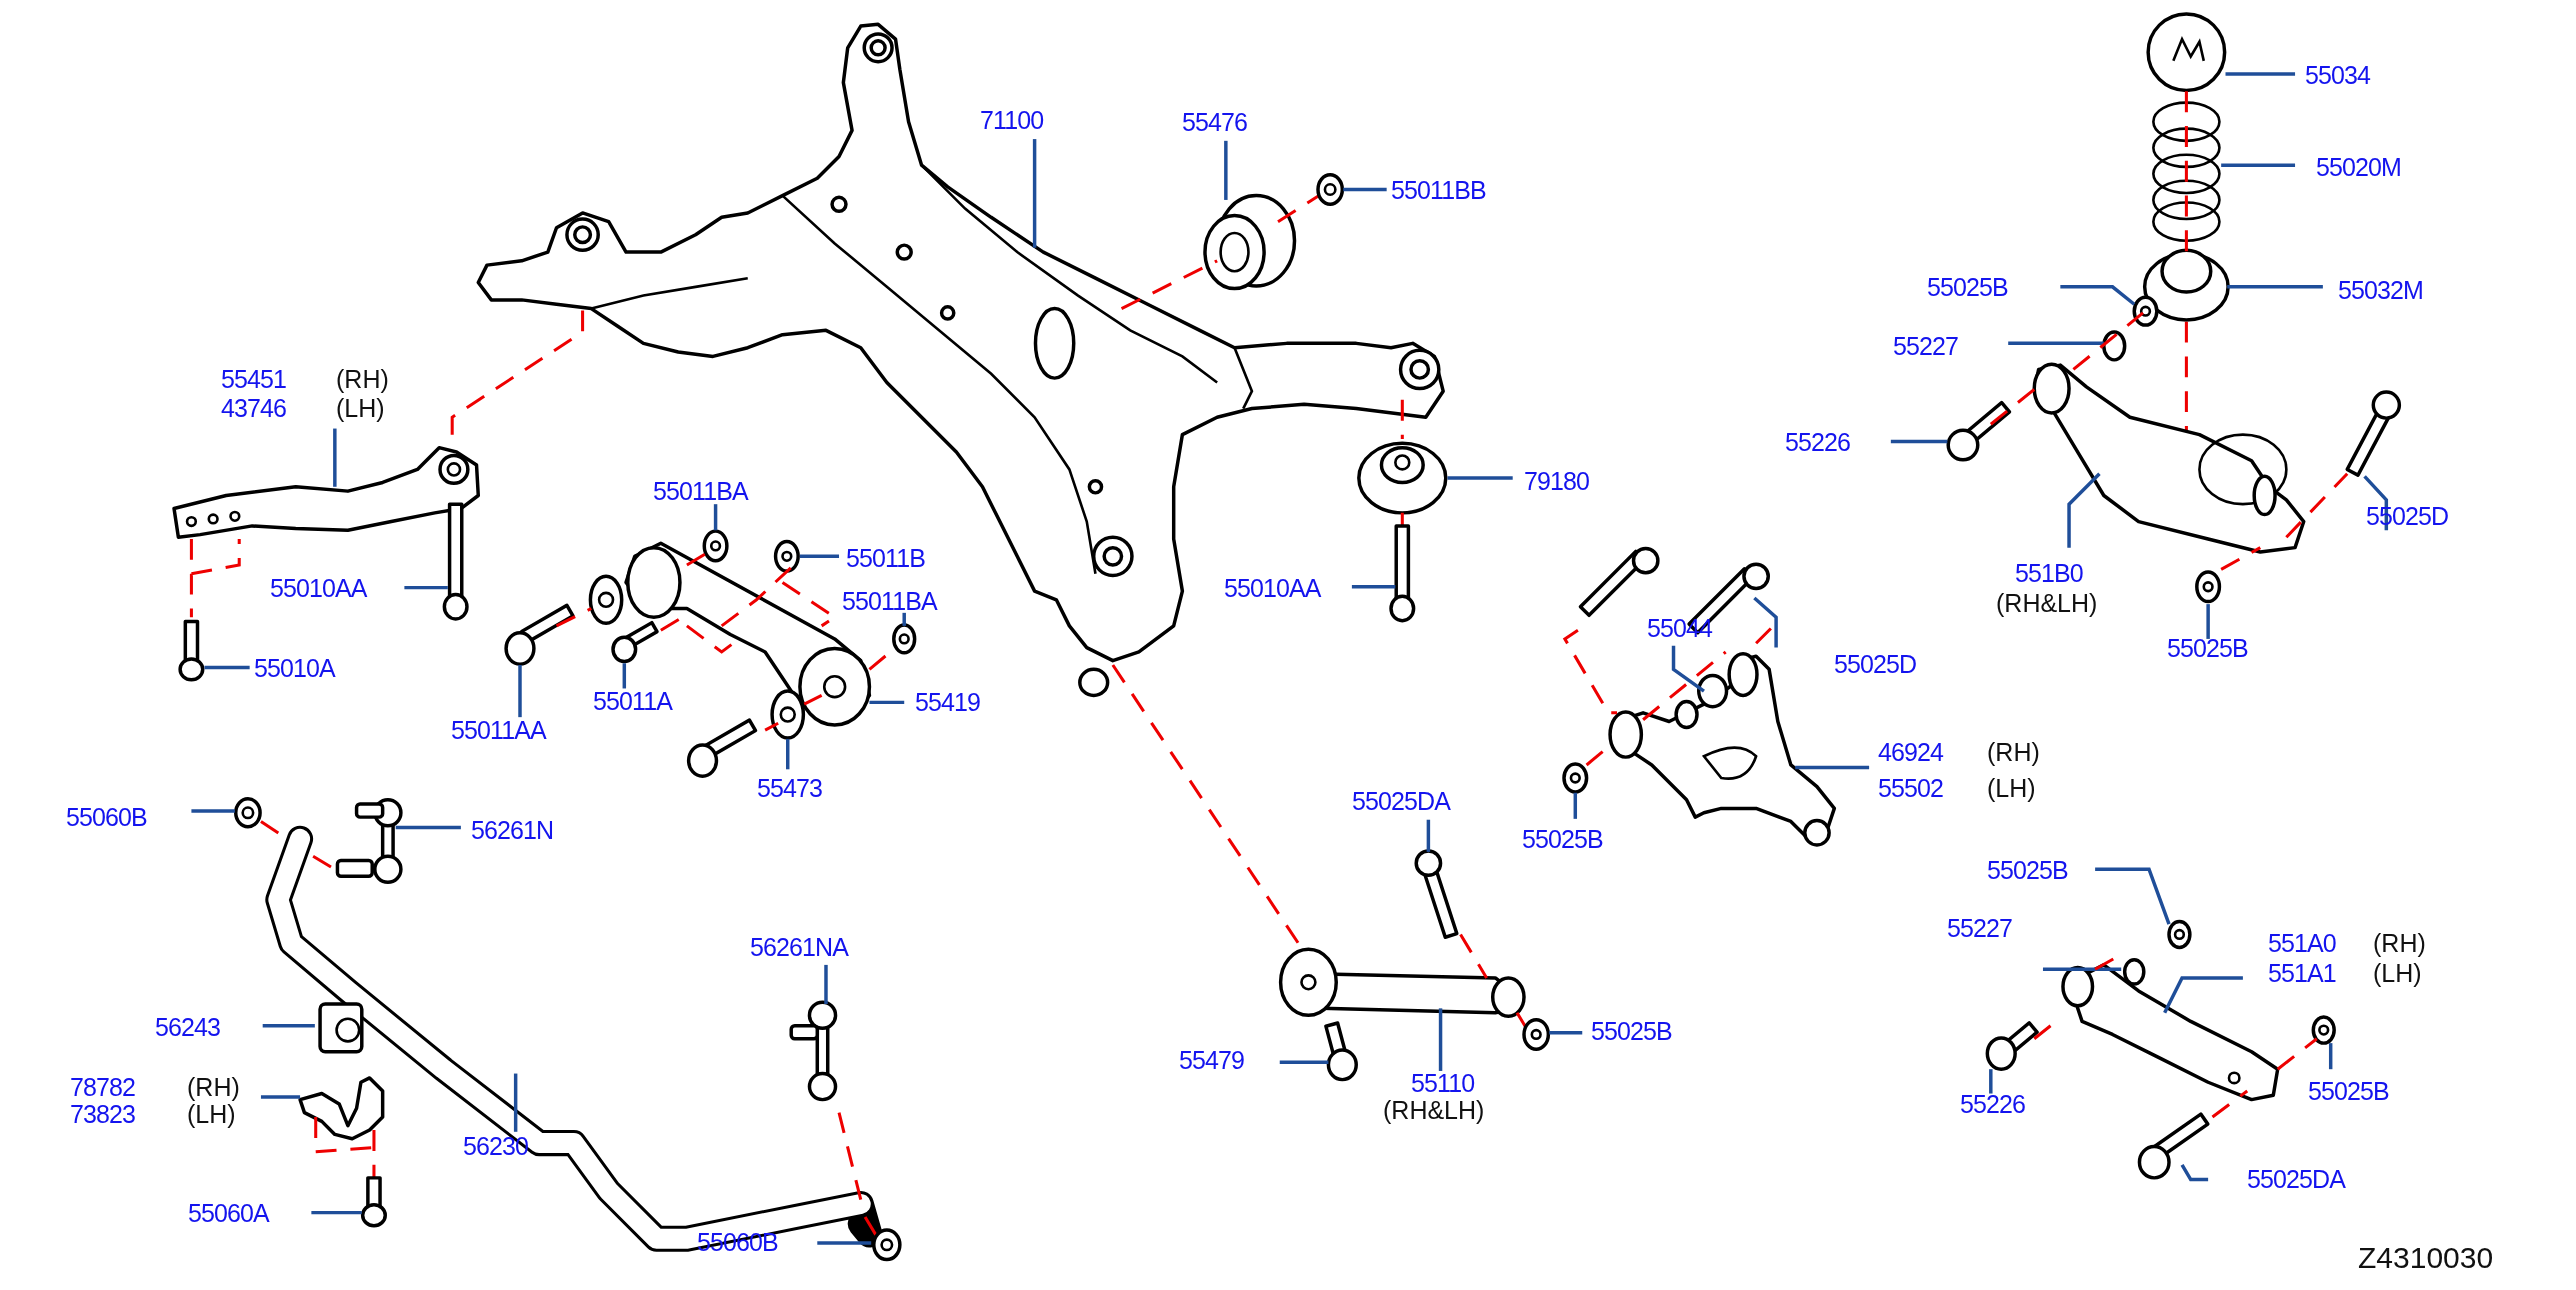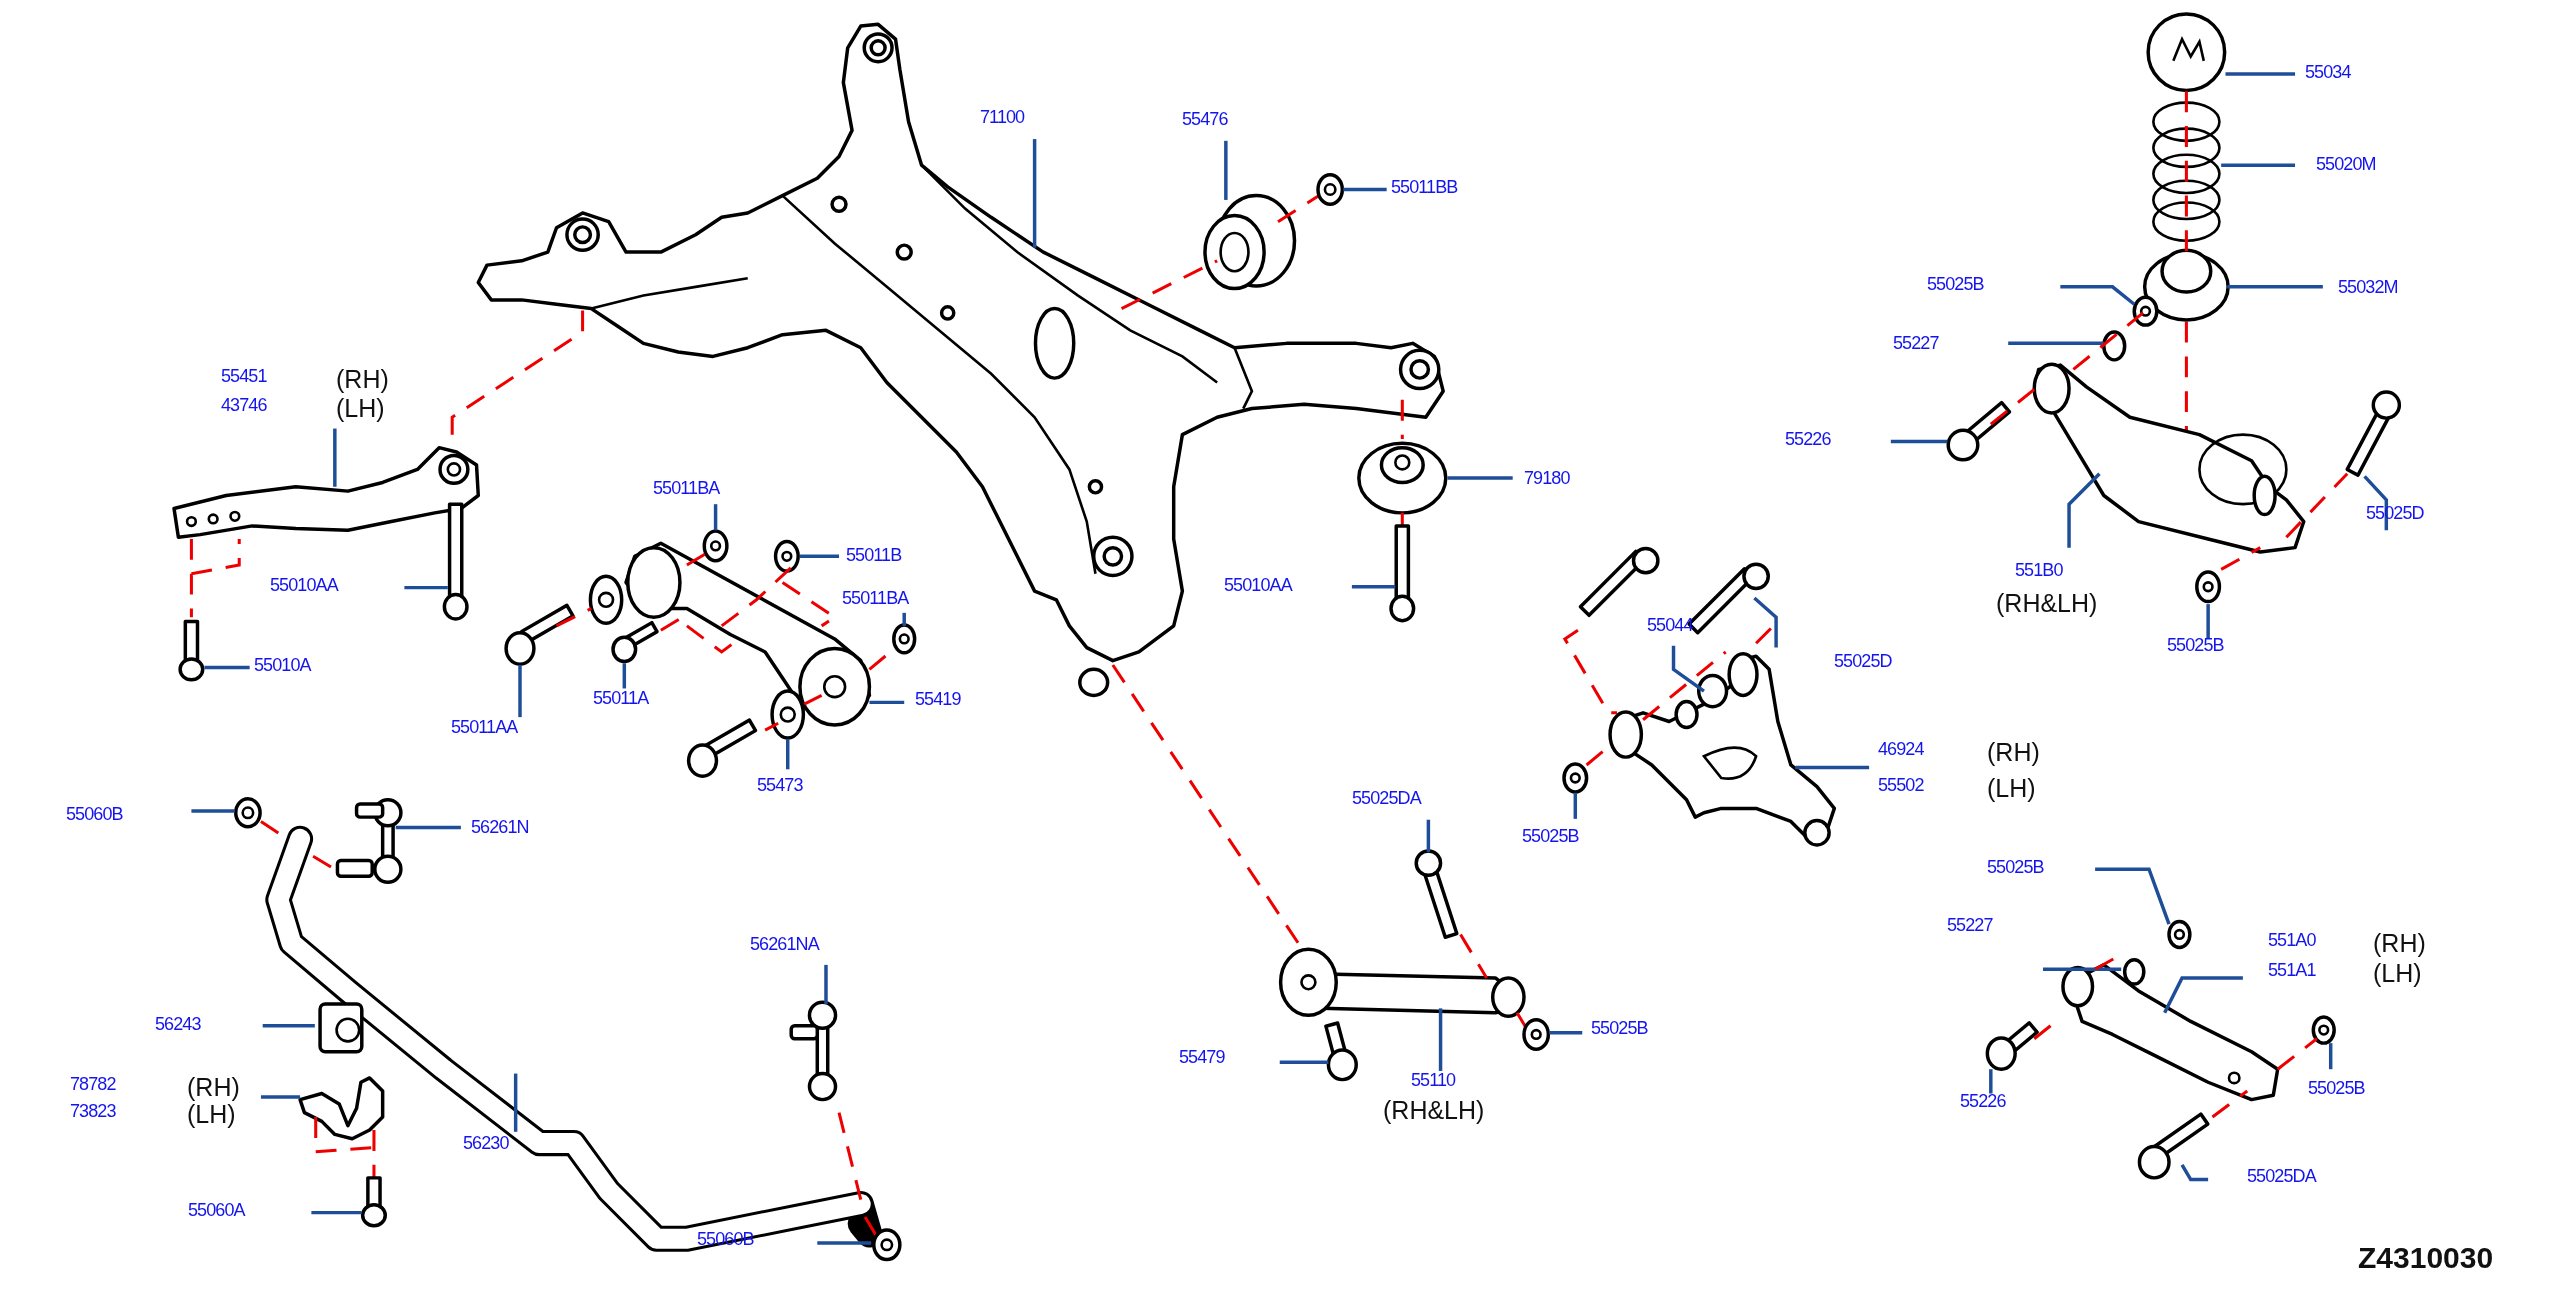--- a/index.html
+++ b/index.html
@@ -1,20 +1,20 @@
 <!DOCTYPE html>
 <html style="font-size:14px"><head>
 <meta charset="utf-8">
 <style>
   html,body{margin:0;padding:0;background:#fff;}
   body{width:2576px;height:1290px;position:relative;overflow:hidden;font-family:"Liberation Sans",sans-serif;}
   #diagram{position:absolute;left:0;top:0;width:2576px;height:1290px;}
-  .lbl{position:absolute;font-size:18px;color:#1414ee;white-space:nowrap;line-height:1;letter-spacing:-0.9px;}
+  .lbl{position:absolute;font-size:25px;color:#1414ee;white-space:nowrap;line-height:1;letter-spacing:-0.9px;}
   .side{position:absolute;font-size:25px;color:#111;white-space:nowrap;line-height:1;}
-  .code{position:absolute;font-size:30px;color:#111;white-space:nowrap;line-height:1;font-weight:bold;}
+  .code{position:absolute;font-size:30px;color:#111;white-space:nowrap;line-height:1;}
   .part{fill:#fff;stroke:#000;stroke-width:4;stroke-linejoin:round;}
   .thin{fill:none;stroke:#000;stroke-width:3;}
   .dash{fill:none;stroke:#ee0000;stroke-width:3.5;stroke-dasharray:24 16;}
   .lead{fill:none;stroke:#1f4e99;stroke-width:4;}
 </style>
 </head>
 <body>
 
 <svg id="diagram" viewBox="0 0 2963 1484" xmlns="http://www.w3.org/2000/svg">
 

